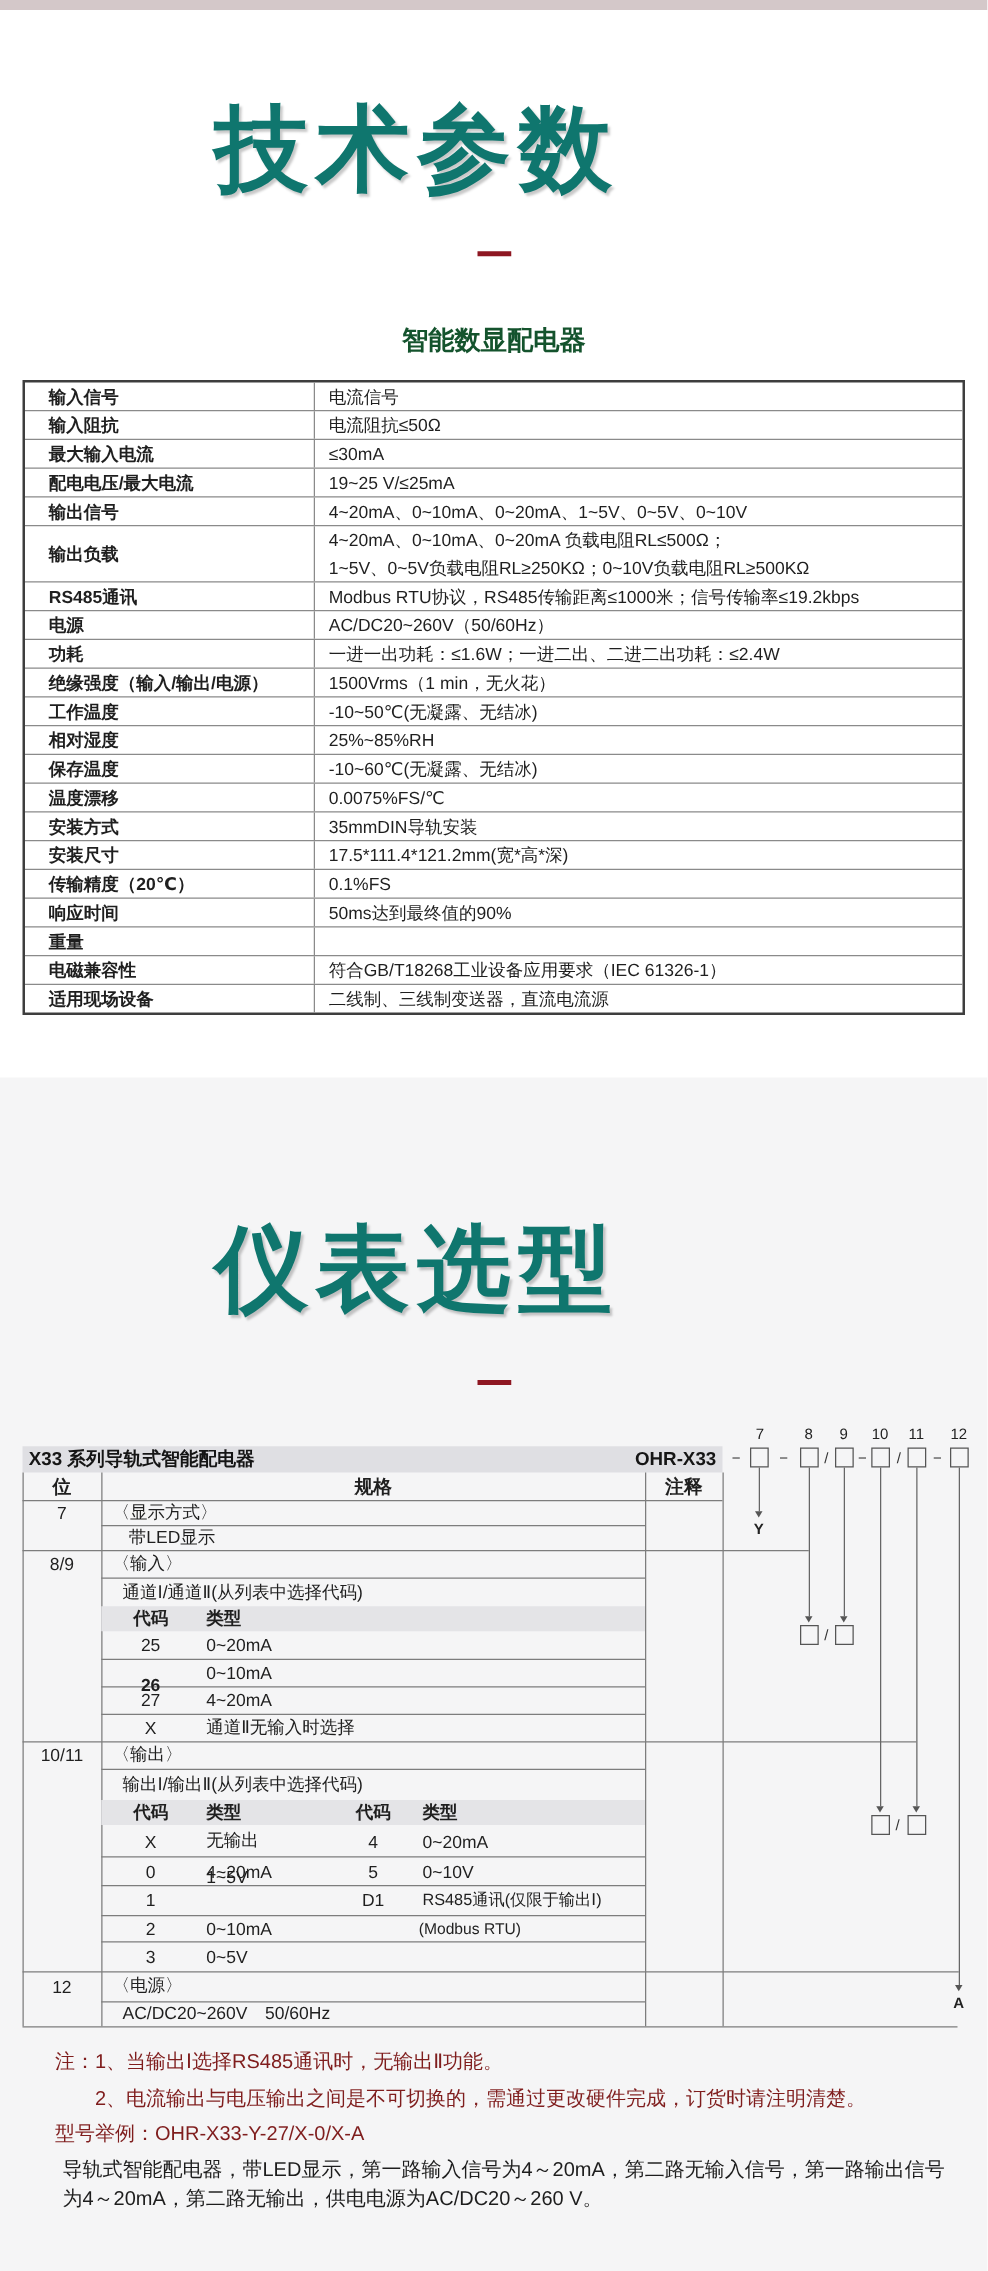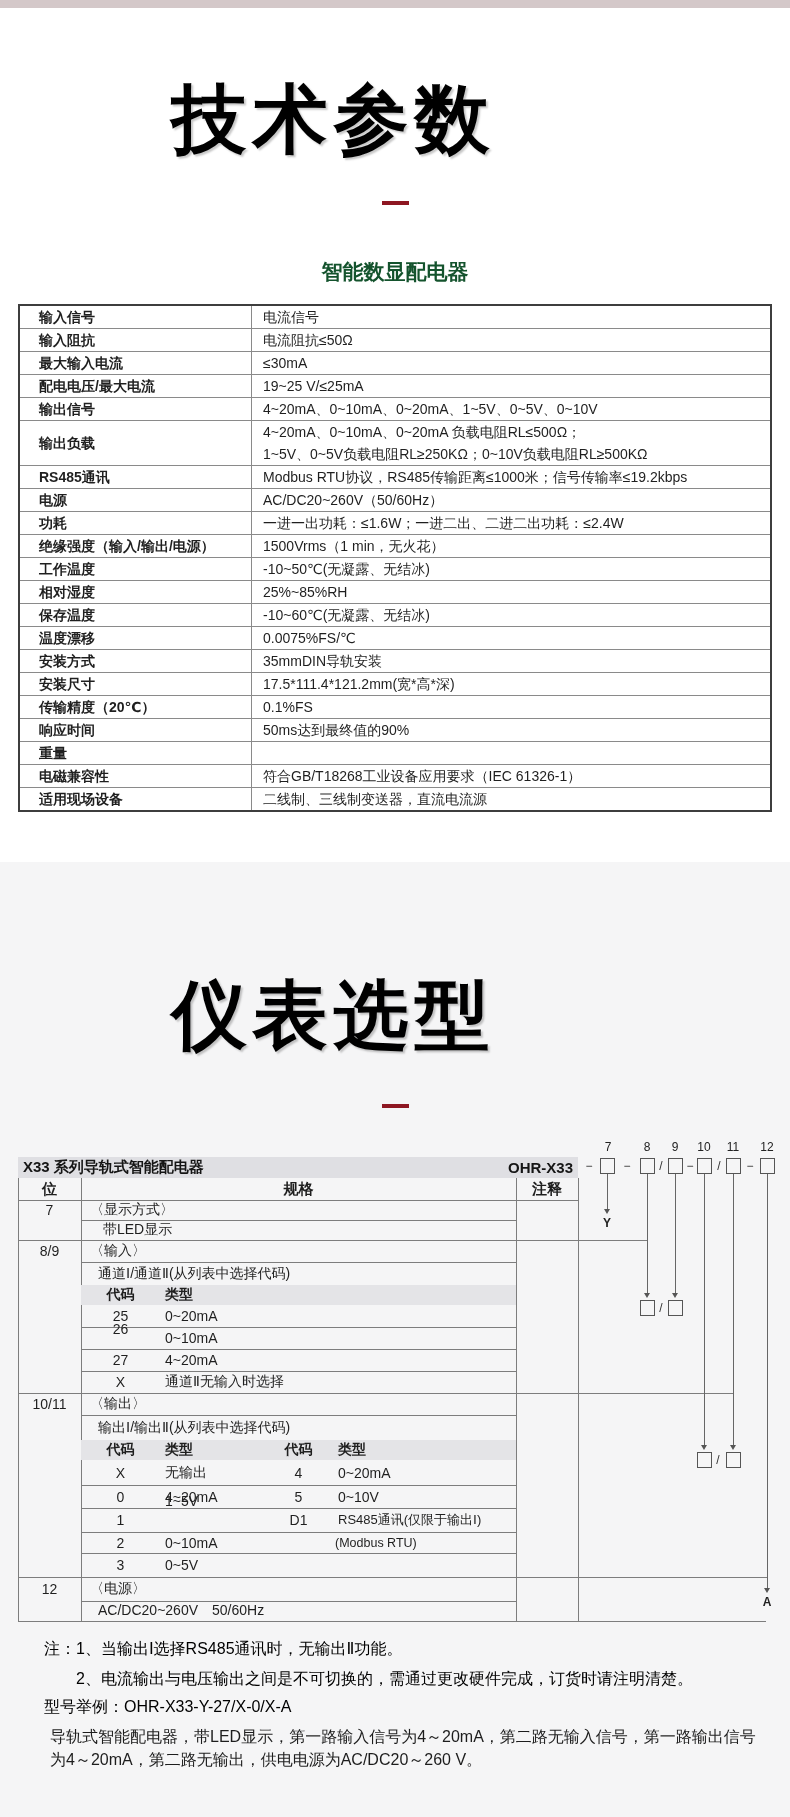--- a/index.html
+++ b/index.html
@@ -2,21 +2,21 @@
 <html><head>
 <meta charset="utf-8">
 <style>
   html,body{margin:0;padding:0;}
   body{font-family:"Liberation Sans","DejaVu Sans",sans-serif;background:#ffffff;}
   #page{position:relative;width:790px;height:1817px;background:#ffffff;overflow:hidden;color:#1f1f1f;}
   .abs{position:absolute;}
   
   .topbar{left:0;top:0;width:790px;height:8px;background:#d4c8c9;}
   
-  .bigtitle{left:0;width:667px;text-align:center;font-size:75px;font-weight:bold;letter-spacing:6px;color:#000000;text-shadow:2px 2px 2px rgba(0,0,0,0.22);white-space:nowrap;}
+  .bigtitle{left:0;width:667px;text-align:center;font-size:75px;font-weight:bold;letter-spacing:6px;color:#0f766e;text-shadow:2px 2px 2px rgba(0,0,0,0.22);white-space:nowrap;}
   .reddash{width:27px;height:4px;background:#8e1722;}
   .subtitle{left:0;width:790px;text-align:center;font-size:21px;font-weight:bold;color:#14532d;}
   
   .spec-table{left:18px;top:304px;width:750px;border:2px solid #3e3e3e;background:#fff;}
   .spec-row{display:flex;border-top:1px solid #8a8a8a;}
   .spec-row:first-child{border-top:none;}
   .spec-label{width:232px;box-sizing:border-box;border-right:1px solid #8a8a8a;padding-left:19px;font-weight:bold;font-size:14px;height:22px;line-height:22px;white-space:nowrap;overflow:hidden;}
   .spec-value{flex:1;padding-left:11px;font-size:14px;height:22px;line-height:22px;white-space:nowrap;overflow:hidden;}
   .spec-row.double .spec-label{height:44px;line-height:44px;}
   .spec-row.double .spec-value{height:44px;line-height:22px;}
@@ -31,21 +31,21 @@
   .cell{display:flex;align-items:center;white-space:nowrap;}
   .center{justify-content:center;text-align:center;}
   .bold{font-weight:bold;}
   .digit{font-size:12px;color:#222;text-align:center;}
   .dbox{width:15px;height:16px;border:1px solid #555;background:transparent;box-sizing:border-box;}
   .sep{font-size:12px;color:#333;text-align:center;line-height:17px;}
   .dvl{width:1px;background:#666;}
   .arrow{width:0;height:0;border-left:3px solid transparent;border-right:3px solid transparent;border-top:5px solid #555;}
   .codelbl{font-size:12px;font-weight:bold;color:#222;text-align:center;}
   
-  .note{font-size:16px;color:#000000;white-space:nowrap;}
+  .note{font-size:16px;color:#7f1d1d;white-space:nowrap;}
   .desc{font-size:16px;color:#1d1d1d;line-height:23px;}
 </style>
 </head>
 <body>
 
 <div id="page">
 
   <div class="abs topbar"></div>
 
   <div class="abs bigtitle" style="top:70px;">技术参数</div>
@@ -205,21 +205,21 @@
     <div class="abs cell" style="left:72px;top:43px;height:20px;">〈显示方式〉</div>
     <div class="abs cell" style="left:85px;top:63px;height:20px;">带LED显示</div>
 
     <div class="abs cell center" style="left:0;top:83px;width:63px;height:22px;">8/9</div>
     <div class="abs cell" style="left:72px;top:83px;height:22px;">〈输入〉</div>
     <div class="abs cell" style="left:80px;top:105px;height:23px;">通道Ⅰ/通道Ⅱ(从列表中选择代码)</div>
     <div class="abs cell center bold" style="left:80px;top:128px;width:45px;height:20px;">代码</div>
     <div class="abs cell bold" style="left:147px;top:128px;height:20px;">类型</div>
     <div class="abs cell center" style="left:80px;top:148px;width:45px;height:22px;">25</div>
     <div class="abs cell" style="left:147px;top:148px;height:22px;">0~20mA</div>
-    <div class="abs cell center" style="left:80px;top:161px;width:45px;height:22px;">26</div>
+    <div class="abs cell center" style="left:80px;top:180px;width:45px;height:22px;font-weight:bold;">26</div>
     <div class="abs cell" style="left:147px;top:170px;height:22px;">0~10mA</div>
     <div class="abs cell center" style="left:80px;top:192px;width:45px;height:22px;">27</div>
     <div class="abs cell" style="left:147px;top:192px;height:22px;">4~20mA</div>
     <div class="abs cell center" style="left:80px;top:214px;width:45px;height:22px;">X</div>
     <div class="abs cell" style="left:147px;top:214px;height:22px;">通道Ⅱ无输入时选择</div>
 
     <div class="abs cell center" style="left:0;top:236px;width:63px;height:22px;">10/11</div>
     <div class="abs cell" style="left:72px;top:236px;height:22px;">〈输出〉</div>
     <div class="abs cell" style="left:80px;top:258px;height:25px;">输出Ⅰ/输出Ⅱ(从列表中选择代码)</div>
     <div class="abs cell center bold" style="left:80px;top:283px;width:45px;height:20px;">代码</div>

